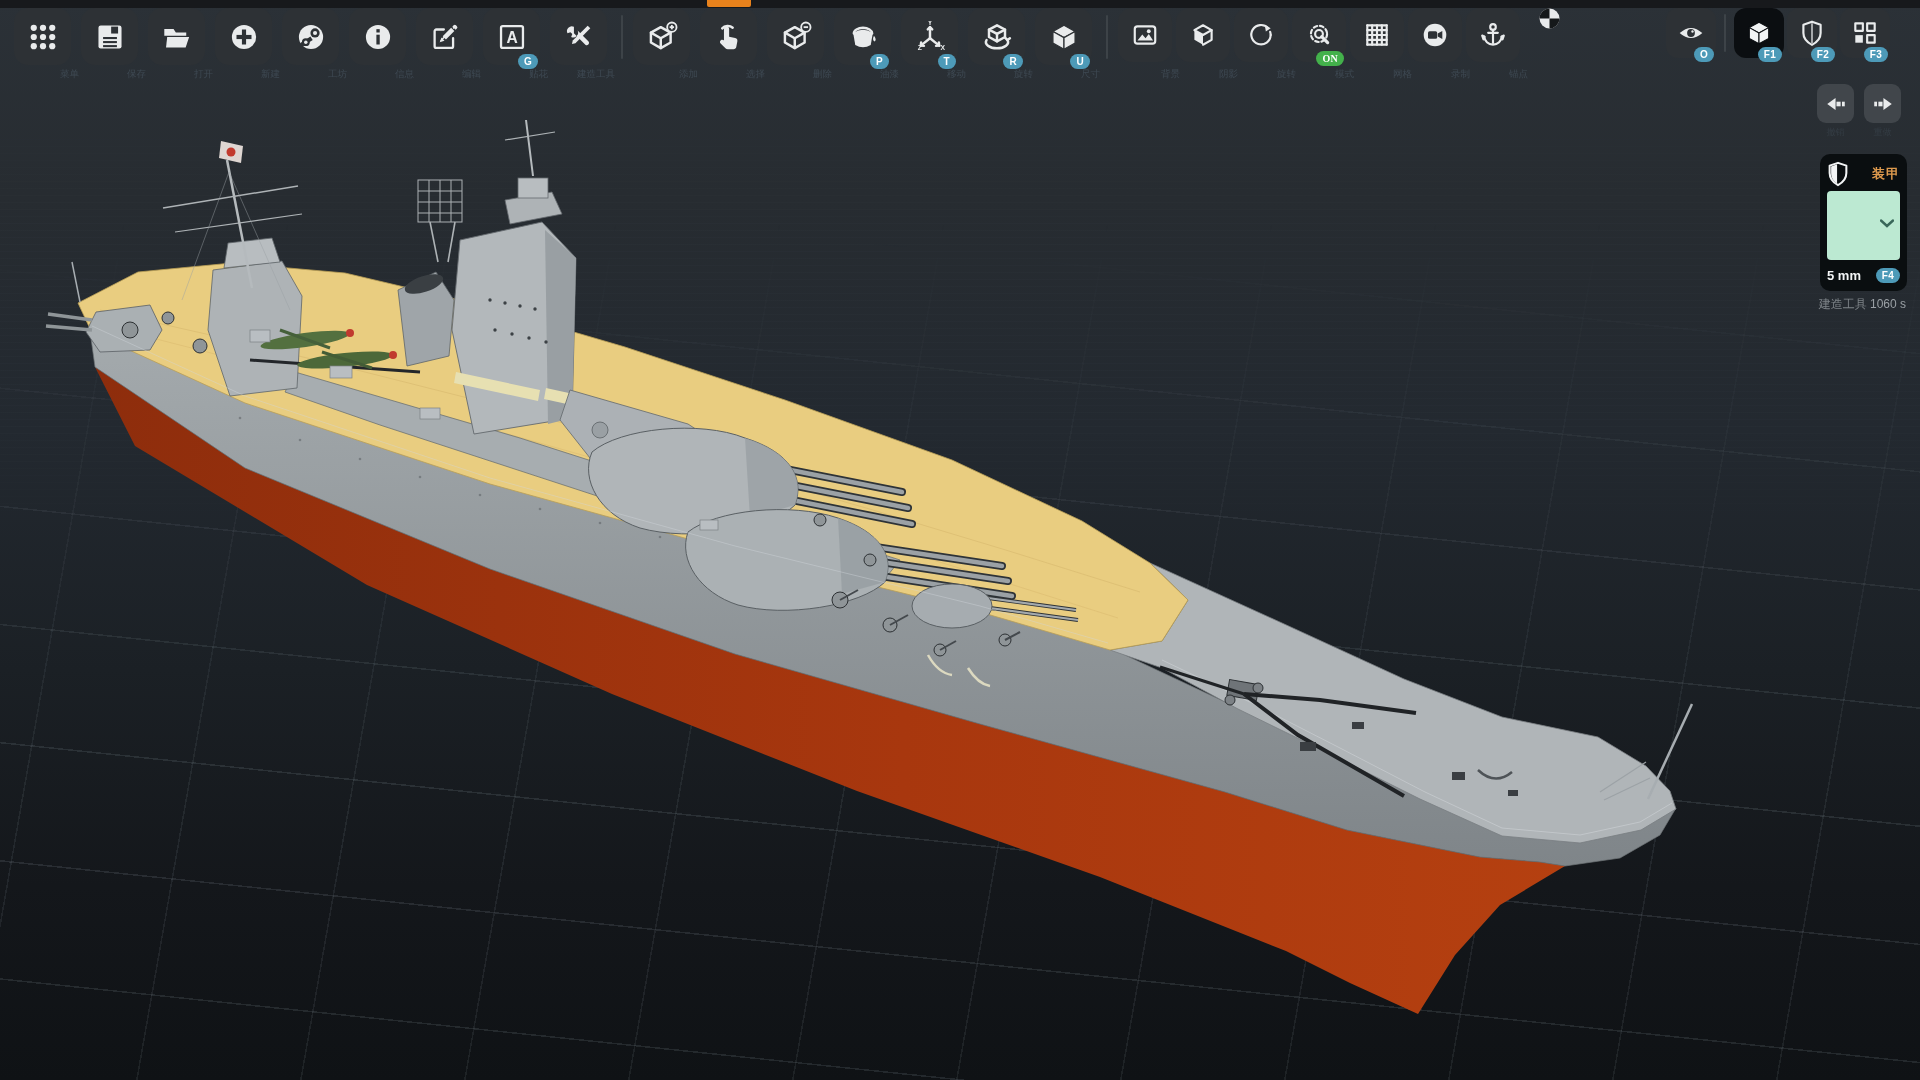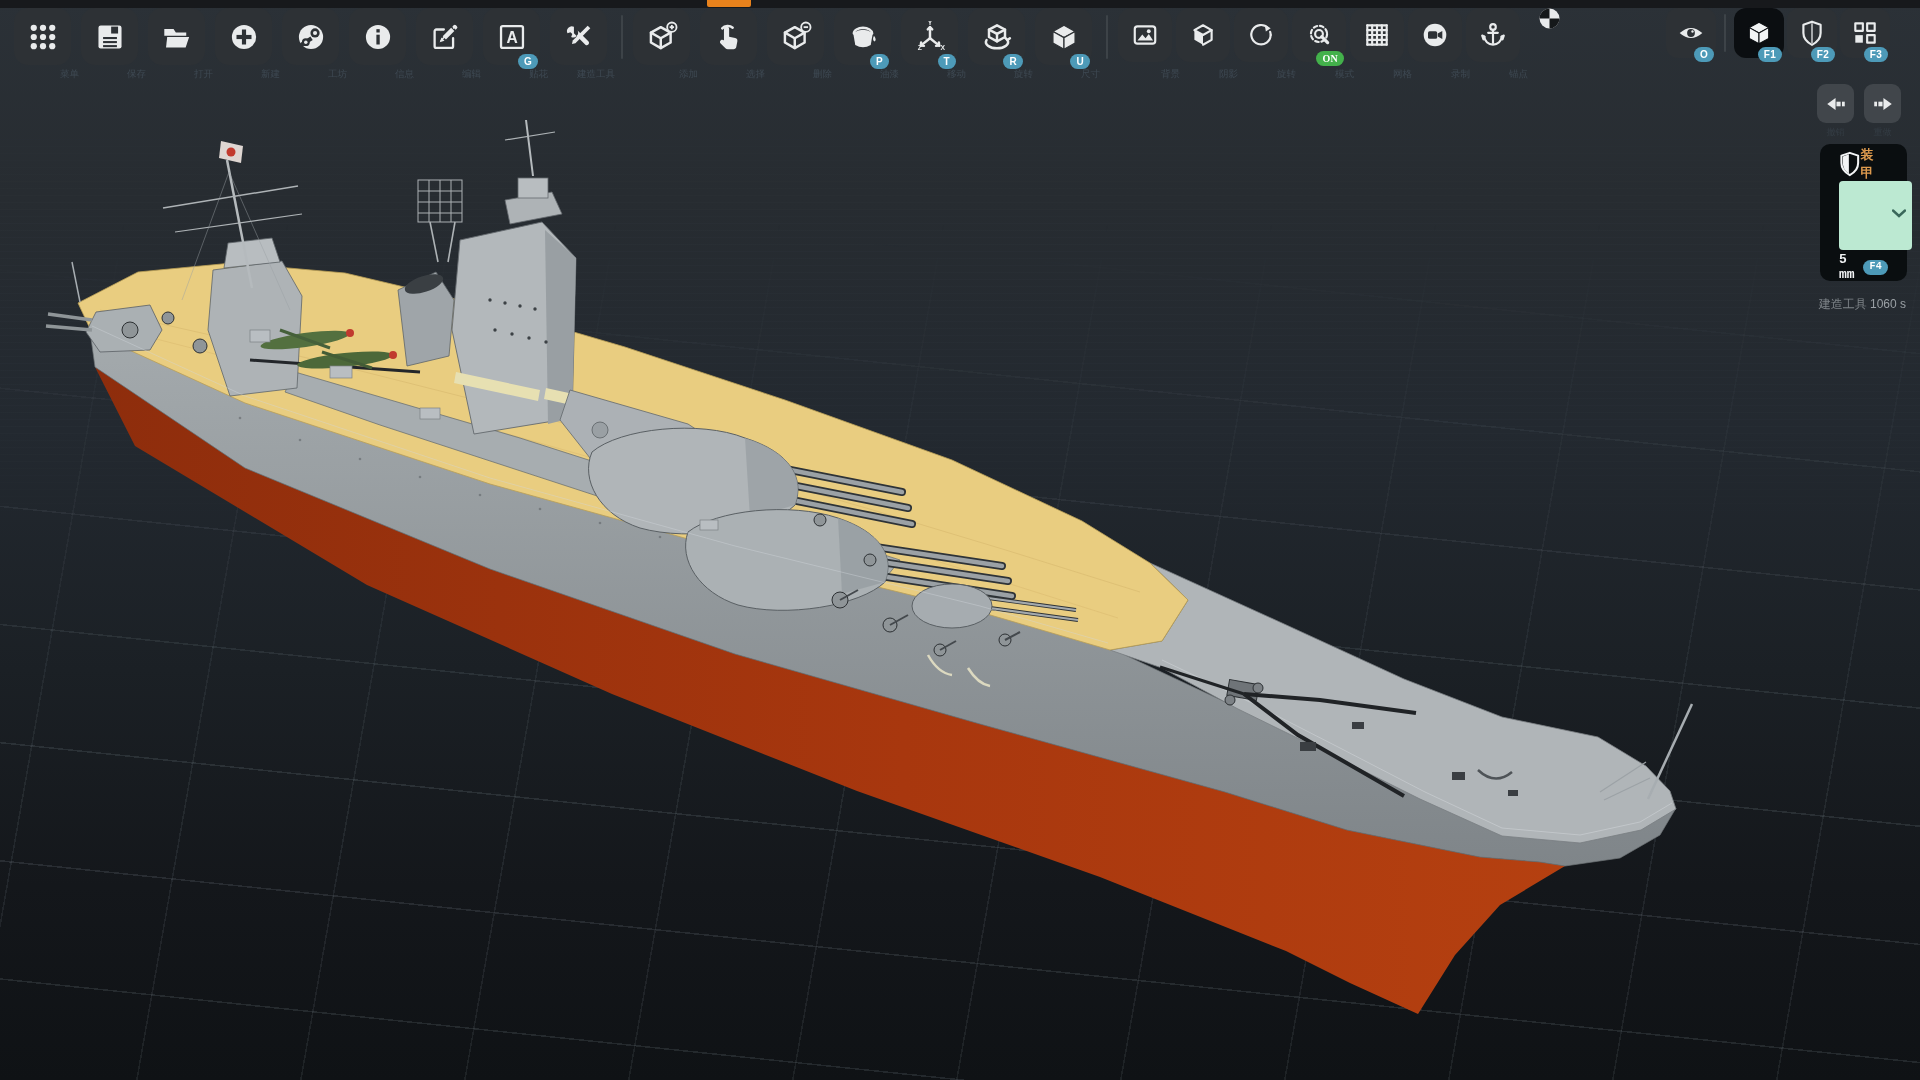--- a/index.html
+++ b/index.html
@@ -43,26 +43,26 @@
   .rt-btn{width:50px;height:50px;border-radius:12px;background:#2d3135;display:flex;align-items:center;justify-content:center;position:relative;margin-right:3px;}
   .rt-btn.active{background:#0b0e11;}
   .rt-sep{width:2px;height:38px;background:#3d4348;border-radius:1px;margin:6px 8px 0 5px;}
 
   .com-marker{position:absolute;left:1538px;top:7px;}
 
   .history{position:absolute;top:84px;left:1817px;display:flex;}
   .hist-btn{width:37px;height:39px;border-radius:9px;background:#41464b;display:flex;align-items:center;justify-content:center;margin-right:10px;position:relative;}
   .hist-label{position:absolute;top:42px;left:0;right:0;text-align:center;font-size:9px;color:#6a8194;opacity:.16;}
 
-  .armor-panel{position:absolute;left:1820px;top:144px;width:87px;height:137px;background:#0a0e10;border-radius:10px;box-sizing:border-box;padding:6px 19px;font-family:Liberation Mono, monospace;}
+  .armor-panel{position:absolute;left:1820px;top:154px;width:87px;height:137px;background:#0a0e10;border-radius:10px;box-sizing:border-box;padding:6px 7px;}
   .armor-head{display:flex;align-items:center;justify-content:space-between;height:28px;}
   .armor-title{color:var(--armor-title);font-size:13px;font-weight:bold;letter-spacing:1px;}
   .armor-swatch{position:relative;width:73px;height:69px;background:var(--armor-swatch);border-radius:4px;margin-top:3px;}
   .armor-swatch .chev{position:absolute;right:6px;top:28px;width:14px;height:9px;}
-  .armor-foot{display:flex;align-items:center;justify-content:space-between;margin-top:2px;}
+  .armor-foot{display:flex;align-items:center;justify-content:space-between;margin-top:8px;}
   .armor-value{color:#f2f4f5;font-size:13px;font-weight:bold;}
   .armor-foot .badge{position:static;}
   .autosave{position:absolute;right:14px;top:296px;font-size:12px;color:#7e8489;}
   .autosave .val{color:#9aa0a5;text-align:right;}
 
   .newpart{position:absolute;right:9px;bottom:2px;width:120px;text-align:right;}
   .newpart-label{color:#f4f6f7;font-size:14px;font-weight:bold;text-shadow:0 1px 3px rgba(0,0,0,.7);letter-spacing:.5px;}
   .newpart-btn{position:relative;margin:6px 0 0 auto;width:47px;height:47px;border-radius:10px;background:#17191d;display:flex;align-items:center;justify-content:center;}
   .newpart-btn .badge{right:-5px;bottom:-3px;}
   .ic{stroke:#e9ebec;fill:none;stroke-width:2;stroke-linecap:round;stroke-linejoin:round;}

